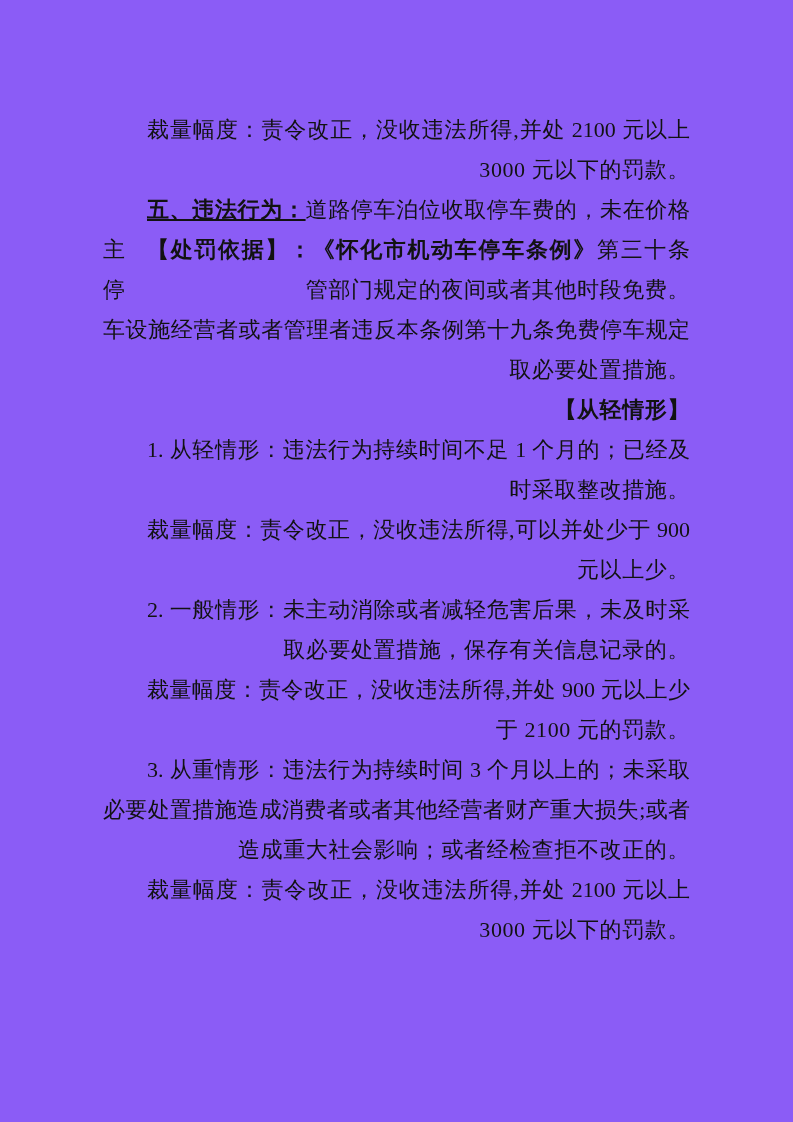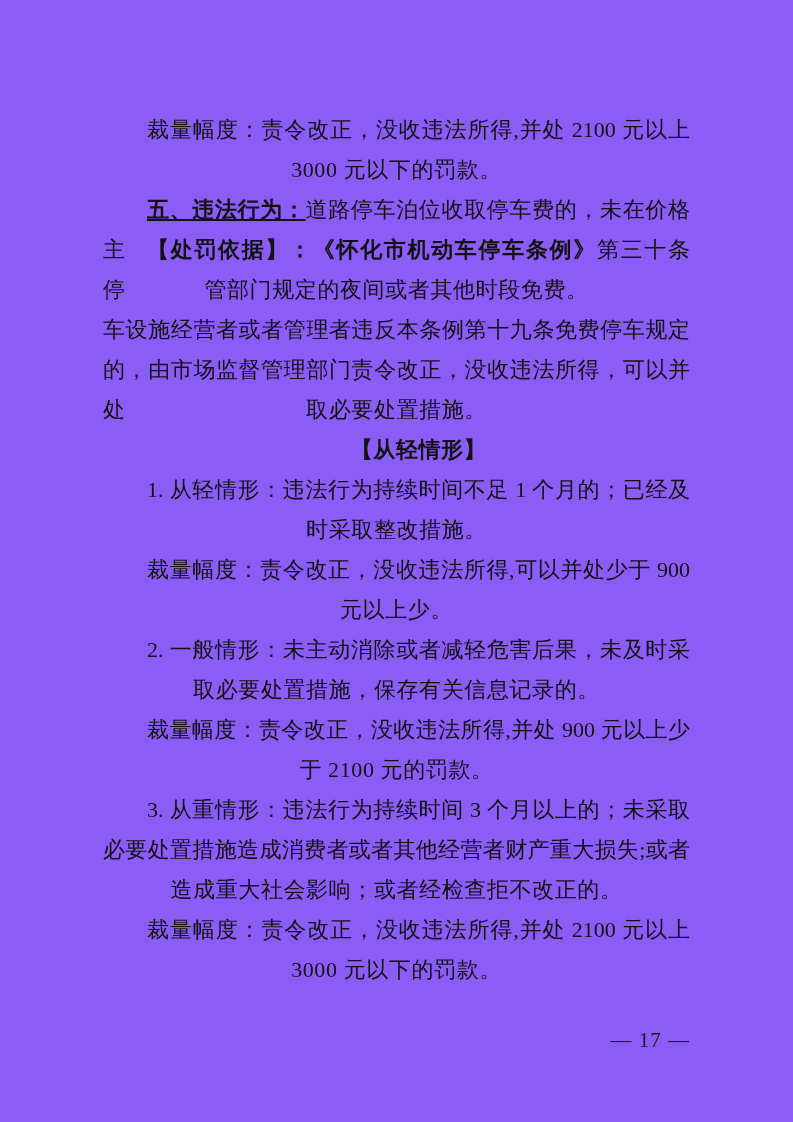--- a/index.html
+++ b/index.html
@@ -22,21 +22,21 @@
     left: 103px;
     top: 110px;
     width: 587px;
   }
   .line {
     height: 40px;
     line-height: 40px;
     font-size: 22px;
     letter-spacing: 0.6px;
     white-space: nowrap;
-    text-align: center;
+    text-align: right;
   }
   .line.justify {
     white-space: normal;
     text-align: justify;
     text-align-last: justify;
     text-justify: inter-character;
     letter-spacing: 0;
   }
   .line.indent {
     text-indent: 44px;
@@ -65,31 +65,29 @@
 <body>
 
 <div class="page">
   <div class="textblock">
       <div class="line indent justify"><span class="seg-normal">裁量幅度：责令改正，没收违法所得,并处 2100 元以上</span></div>
       <div class="line"><span class="seg-normal">3000 元以下的罚款。</span></div>
       <div class="line indent justify"><span class="seg-hei">五、违法行为：</span><span class="seg-normal">道路停车泊位收取停车费的，未在价格主</span></div>
       <div class="line indent justify"><span class="seg-kai">【处罚依据】：</span><span class="seg-kai">《怀化市机动车停车条例》</span><span class="seg-normal">第三十条　停</span></div>
       <div class="line"><span class="seg-normal">管部门规定的夜间或者其他时段免费。</span></div>
       <div class="line justify"><span class="seg-normal">车设施经营者或者管理者违反本条例第十九条免费停车规定</span></div>
-      <div class="line justify"><span class="seg-normal">的，由市场监督管理部门责令改正，没收违法所得，可以并处</span></div>
       <div class="line"><span class="seg-normal">取必要处置措施。</span></div>
       <div class="line indent"><span class="seg-kai">【从轻情形】</span></div>
       <div class="line indent justify"><span class="seg-normal">1. 从轻情形：违法行为持续时间不足 1 个月的；已经及</span></div>
       <div class="line"><span class="seg-normal">时采取整改措施。</span></div>
       <div class="line indent justify"><span class="seg-normal">裁量幅度：责令改正，没收违法所得,可以并处少于 900</span></div>
       <div class="line"><span class="seg-normal">元以上少。</span></div>
       <div class="line indent justify"><span class="seg-normal">2. 一般情形：未主动消除或者减轻危害后果，未及时采</span></div>
       <div class="line"><span class="seg-normal">取必要处置措施，保存有关信息记录的。</span></div>
       <div class="line indent justify"><span class="seg-normal">裁量幅度：责令改正，没收违法所得,并处 900 元以上少</span></div>
       <div class="line"><span class="seg-normal">于 2100 元的罚款。</span></div>
       <div class="line indent justify"><span class="seg-normal">3. 从重情形：违法行为持续时间 3 个月以上的；未采取</span></div>
       <div class="line justify"><span class="seg-normal">必要处置措施造成消费者或者其他经营者财产重大损失;或者</span></div>
       <div class="line"><span class="seg-normal">造成重大社会影响；或者经检查拒不改正的。</span></div>
       <div class="line indent justify"><span class="seg-normal">裁量幅度：责令改正，没收违法所得,并处 2100 元以上</span></div>
       <div class="line"><span class="seg-normal">3000 元以下的罚款。</span></div>
     </div>
-  <div class="footer">— 17 —</div>
 </div>
 
 </body></html>

